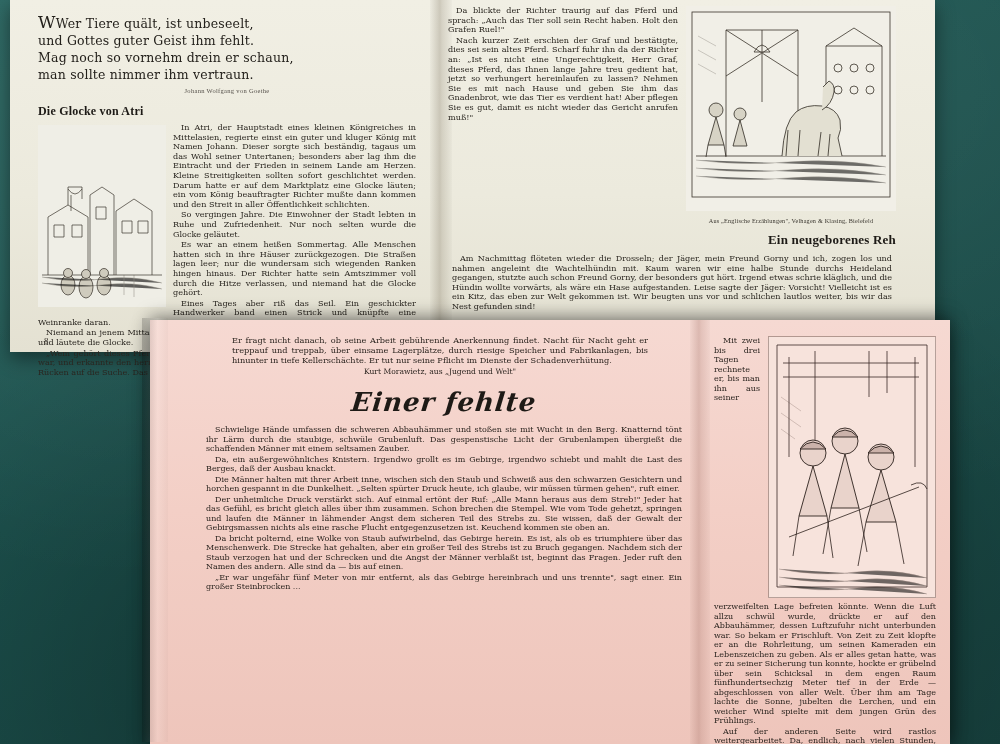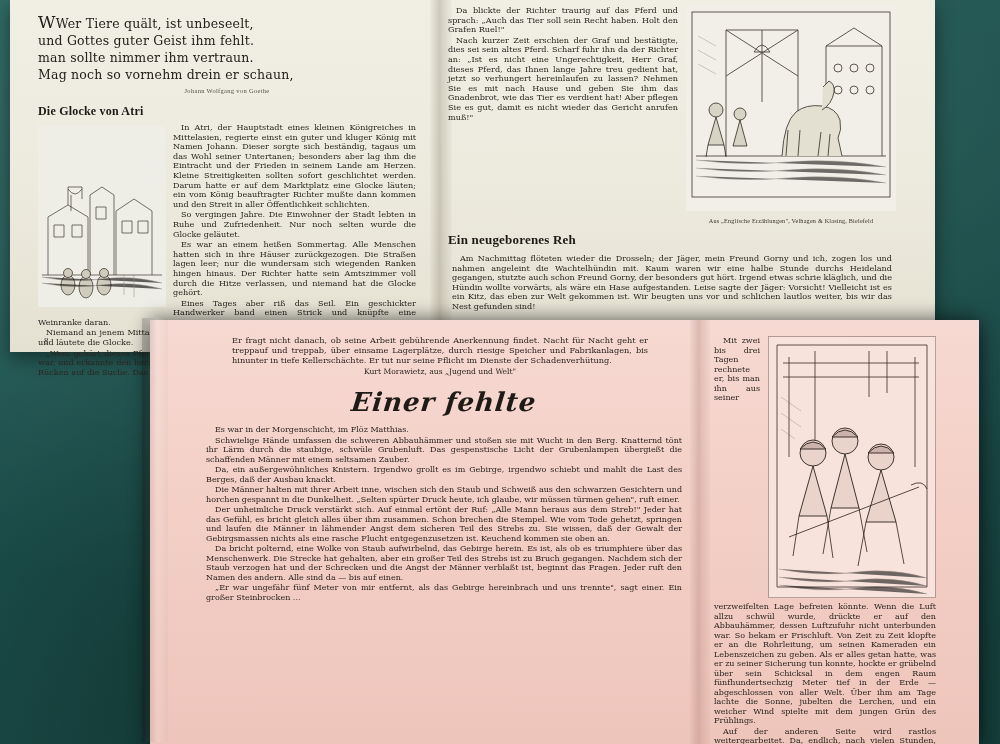--- a/index.html
+++ b/index.html
@@ -37,21 +37,21 @@
   .poem{
     text-align:left;font-family:"DejaVu Serif", serif;
     font-size:12.5px;line-height:17px;color:#24211c;margin:6px 0 2px 0;letter-spacing:.2px;
   }
   .poem .drop{font-size:17px;}
   .poem-attrib{text-align:center;font-size:6.5px;color:#55504a;margin-top:4px;letter-spacing:.3px;}
 
   .sec-title{
     font-weight:bold;font-size:12px;color:#1d1a16;margin:10px 0 4px 0;letter-spacing:.2px;
   }
-  .sec-title.center{text-align:left;font-size:13px;margin:8px 0 6px 0;}
+  .sec-title.center{text-align:right;font-size:13px;margin:8px 0 6px 0;}
 
   .col-text{
     font-size:8.1px;line-height:9.6px;text-align:justify;color:#2a2620;
     font-family:"DejaVu Serif", serif;hyphens:auto;
   }
   .col-text p{margin:0 0 1px 0;text-indent:8px;}
 
   .wrapimg-left{
     float:left;width:128px;height:182px;margin:2px 7px 3px 0;
     background:linear-gradient(160deg,#efeee6,#e7e5d9);
@@ -70,21 +70,20 @@
 
   
   .quote-block{font-size:8.1px;line-height:9.6px;color:#2a2620;text-align:justify;font-family:"DejaVu Serif",serif;}
   .quote-block p{margin:0 0 1px 0;text-indent:8px;}
 
   
   .spread-front{
     position:absolute;left:150px;top:320px;width:800px;height:424px;
     background:linear-gradient(180deg,#f6d9d2 0%,#f3cfc6 45%,#eec5bb 100%);
     box-shadow:0 -4px 16px rgba(0,0,0,0.35), 0 8px 20px rgba(0,0,0,0.45);
-    padding-left:29px;
   }
   .spread-front .gutter{
     position:absolute;left:540px;top:0;width:20px;height:100%;
     background:linear-gradient(90deg,rgba(0,0,0,0.02),rgba(150,100,90,0.28) 45%,rgba(150,100,90,0.20) 55%,rgba(0,0,0,0.02));
   }
   .fp-left{position:absolute;left:50px;top:6px;width:492px;height:418px;padding:10px 10px 0 6px;box-sizing:border-box;}
   .fp-right{position:absolute;left:560px;top:8px;width:240px;height:416px;padding:8px 14px 0 4px;box-sizing:border-box;}
 
   .kicker{
     font-size:8.2px;line-height:9.8px;text-align:justify;color:#2b241f;
@@ -127,22 +126,22 @@
 
 <div class="backdrop"></div>
 
 <div class="spread-back">
   <div class="gutter"></div>
 
   <div class="bp-left">
     <div class="poem">
       <div><span class="drop">W</span><span style="display:inline">Wer Tiere quält, ist unbeseelt,</span></div>
       <div>und Gottes guter Geist ihm fehlt.</div>
+      <div>Mag noch so vornehm drein er schaun,</div>
       <div>man sollte nimmer ihm vertraun.</div>
-      <div>Mag noch so vornehm drein er schaun,</div>
     </div>
     <div class="poem-attrib">Johann Wolfgang von Goethe</div>
 
     <div class="sec-title">Die Glocke von Atri</div>
 
     <div class="wrapimg-left">
       <svg viewBox="0 0 128 182" width="128" height="182">
         <rect width="128" height="182" fill="#efeee6"></rect>
         <g stroke="#3b352c" fill="none" stroke-width="0.7">
           <path d="M4 150 L124 150"></path>
@@ -248,21 +247,20 @@
 
   <div class="fp-left">
     <div class="kicker">
       <p>Er fragt nicht danach, ob seine Arbeit gebührende Anerkennung findet. Nacht für Nacht geht er treppauf und treppab, über einsame Lagerplätze, durch riesige Speicher und Fabrikanlagen, bis hinunter in tiefe Kellerschächte. Er tut nur seine Pflicht im Dienste der Schadenverhütung.</p>
       <p class="attrib" style="text-indent:0">Kurt Morawietz, aus „Jugend und Welt"</p>
     </div>
 
     <div class="script-title">Einer fehlte</div>
 
     <div class="body-two">
-      <p>Es war in der Morgenschicht, im Flöz Matthias.</p>
       <p>Schwielige Hände umfassen die schweren Abbauhämmer und stoßen sie mit Wucht in den Berg. Knatternd tönt ihr Lärm durch die staubige, schwüle Grubenluft. Das gespenstische Licht der Grubenlampen übergießt die schaffenden Männer mit einem seltsamen Zauber.</p>
       <p>Da, ein außergewöhnliches Knistern. Irgendwo grollt es im Gebirge, irgendwo schiebt und mahlt die Last des Berges, daß der Ausbau knackt.</p>
       <p>Die Männer halten mit ihrer Arbeit inne, wischen sich den Staub und Schweiß aus den schwarzen Gesichtern und horchen gespannt in die Dunkelheit. „Selten spürter Druck heute, ich glaube, wir müssen türmen gehen", ruft einer.</p>
       <p>Der unheimliche Druck verstärkt sich. Auf einmal ertönt der Ruf: „Alle Mann heraus aus dem Streb!" Jeder hat das Gefühl, es bricht gleich alles über ihm zusammen. Schon brechen die Stempel. Wie vom Tode gehetzt, springen und laufen die Männer in lähmender Angst dem sicheren Teil des Strebs zu. Sie wissen, daß der Gewalt der Gebirgsmassen nichts als eine rasche Flucht entgegenzusetzen ist. Keuchend kommen sie oben an.</p>
       <p>Da bricht polternd, eine Wolke von Staub aufwirbelnd, das Gebirge herein. Es ist, als ob es triumphiere über das Menschenwerk. Die Strecke hat gehalten, aber ein großer Teil des Strebs ist zu Bruch gegangen. Nachdem sich der Staub verzogen hat und der Schrecken und die Angst der Männer verblaßt ist, beginnt das Fragen. Jeder ruft den Namen des andern. Alle sind da — bis auf einen.</p>
       <p>„Er war ungefähr fünf Meter von mir entfernt, als das Gebirge hereinbrach und uns trennte", sagt einer. Ein großer Steinbrocken ...</p>
     </div>
   </div>
 
   <div class="fp-right">

